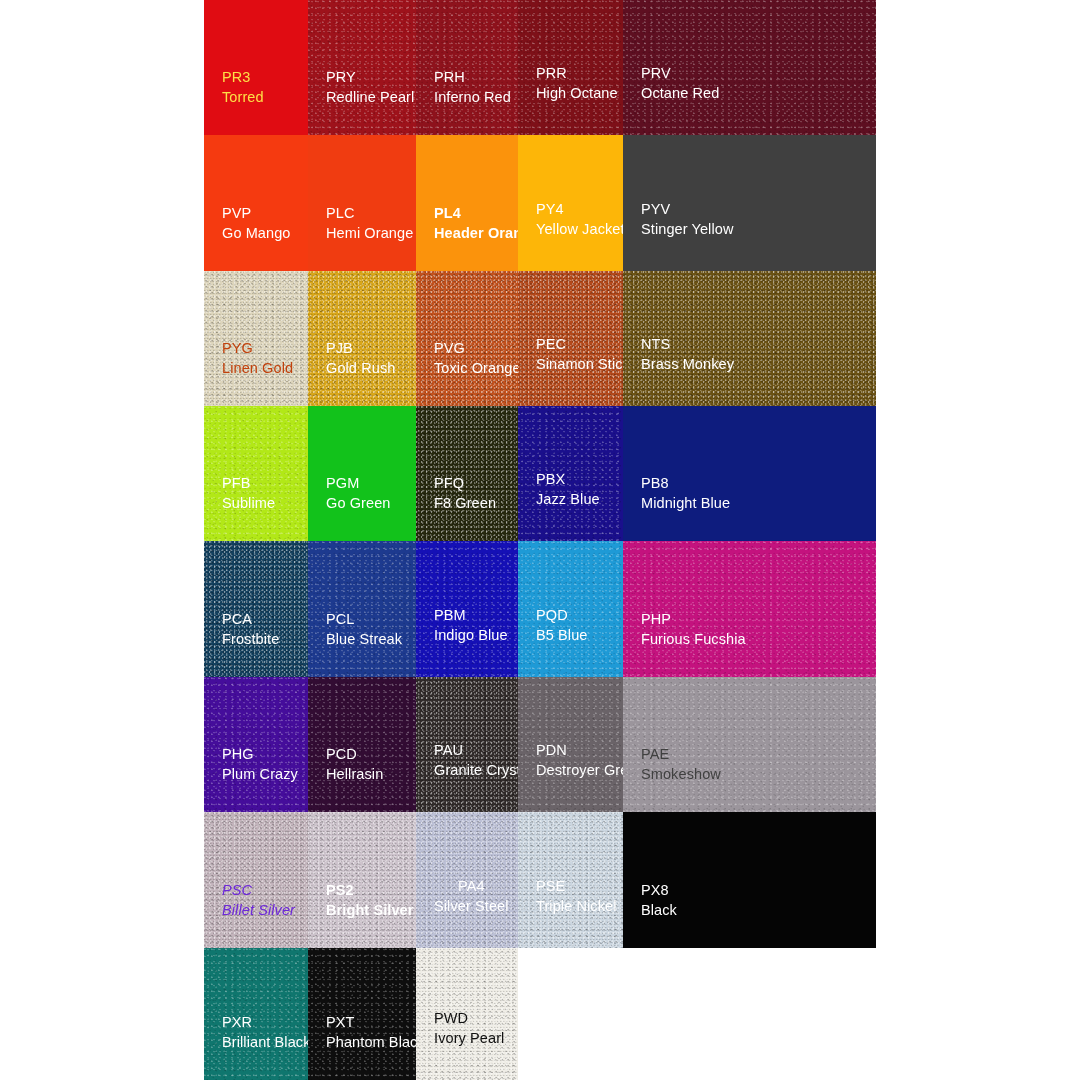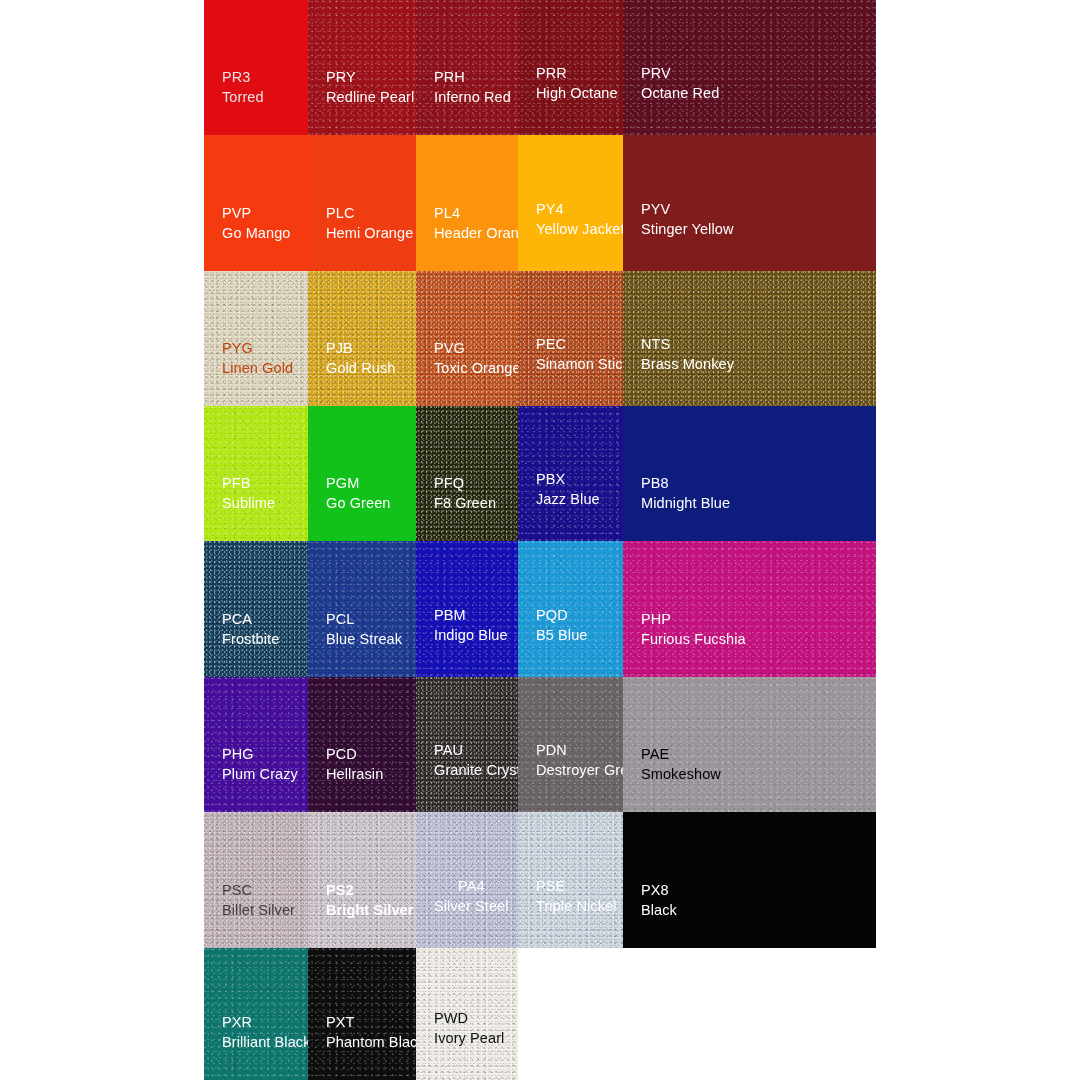--- a/index.html
+++ b/index.html
@@ -67,21 +67,21 @@
   .stack-low  .swatch-label { bottom: 32px; }
 
   .swatch-code { display: block; }
   .swatch-name { display: block; }
 </style>
 </head>
 <body>
 
 <div id="swatch-chart">
     <div class="swatch stack-high" style="background: rgb(224, 12, 18);">
-      <div class="swatch-label" style="color: #e5e5e5;">
+      <div class="swatch-label" style="color: #fde047;">
         <span class="swatch-code">PR3</span>
         <span class="swatch-name">Torred</span>
       </div>
     </div>
     <div class="swatch stack-high metallic" style="background: rgb(158, 18, 27);">
       <div class="swatch-label" style="color: rgb(255, 255, 255);">
         <span class="swatch-code">PRY</span>
         <span class="swatch-name">Redline Pearl</span>
       </div>
     </div>
@@ -109,32 +109,32 @@
         <span class="swatch-name">Go Mango</span>
       </div>
     </div>
     <div class="swatch stack-high" style="background: rgb(240, 60, 17);">
       <div class="swatch-label" style="color: rgb(255, 255, 255);">
         <span class="swatch-code">PLC</span>
         <span class="swatch-name">Hemi Orange</span>
       </div>
     </div>
     <div class="swatch stack-high" style="background: rgb(251, 147, 12);">
-      <div class="swatch-label" style="color: rgb(255, 255, 255);">
+      <div class="swatch-label" style="color: rgb(255, 255, 255); font-weight: bold;">
         <span class="swatch-code">PL4</span>
         <span class="swatch-name">Header Orange</span>
       </div>
     </div>
     <div class="swatch stack-low" style="background: rgb(253, 182, 8);">
       <div class="swatch-label" style="color: rgb(255, 255, 255);">
         <span class="swatch-code">PY4</span>
         <span class="swatch-name">Yellow Jacket</span>
       </div>
     </div>
-    <div class="swatch stack-low" style="background: #7f1d1d;">
+    <div class="swatch stack-low" style="background: #404040;">
       <div class="swatch-label" style="color: rgb(255, 255, 255);">
         <span class="swatch-code">PYV</span>
         <span class="swatch-name">Stinger Yellow</span>
       </div>
     </div>
     <div class="swatch stack-high metallic heavy" style="background: rgb(221, 213, 188);">
       <div class="swatch-label" style="color: #c2410c;">
         <span class="swatch-code">PYG</span>
         <span class="swatch-name">Linen Gold</span>
       </div>
@@ -241,27 +241,27 @@
         <span class="swatch-name">Granite Crystal</span>
       </div>
     </div>
     <div class="swatch stack-low metallic" style="background: rgb(106, 99, 104);">
       <div class="swatch-label" style="color: rgb(255, 255, 255);">
         <span class="swatch-code">PDN</span>
         <span class="swatch-name">Destroyer Grey</span>
       </div>
     </div>
     <div class="swatch stack-high metallic" style="background: rgb(155, 149, 156);">
-      <div class="swatch-label" style="color: #000000;">
+      <div class="swatch-label" style="color: #404040;">
         <span class="swatch-code">PAE</span>
         <span class="swatch-name">Smokeshow</span>
       </div>
     </div>
     <div class="swatch stack-high metallic heavy" style="background: rgb(194, 179, 187);">
-      <div class="swatch-label" style="color: #404040;">
+      <div class="swatch-label" style="color: #6d28d9; font-style: italic;">
         <span class="swatch-code">PSC</span>
         <span class="swatch-name">Billet Silver</span>
       </div>
     </div>
     <div class="swatch stack-high metallic heavy" style="background: rgb(205, 195, 204);">
       <div class="swatch-label" style="color: rgb(255, 255, 255); font-weight: bold;">
         <span class="swatch-code">PS2</span>
         <span class="swatch-name">Bright Silver</span>
       </div>
     </div>

